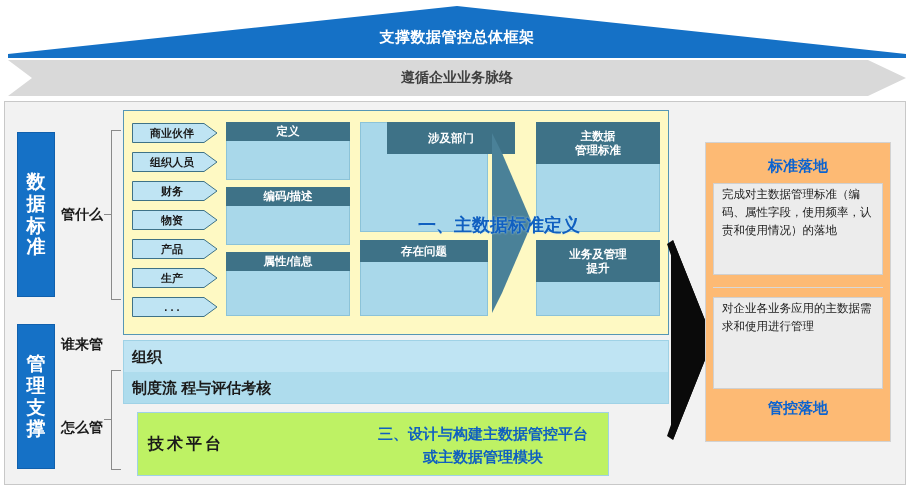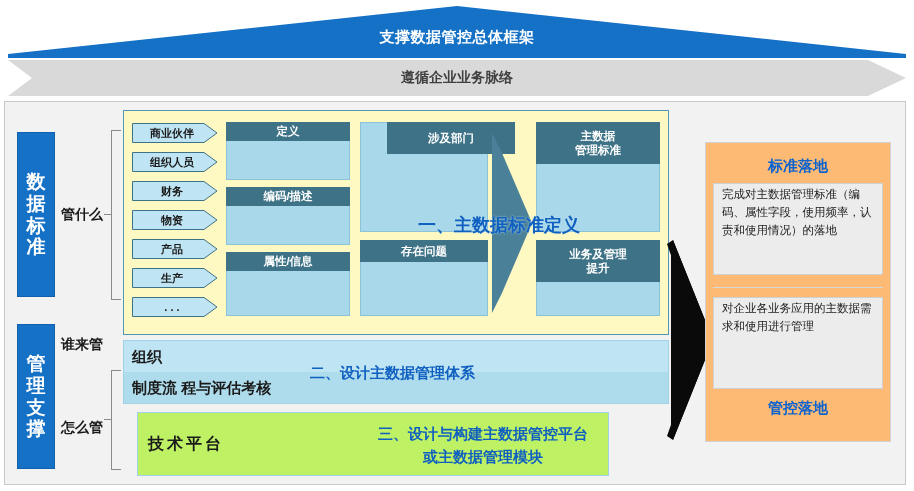--- a/index.html
+++ b/index.html
@@ -410,21 +410,20 @@
       <div id="overlay-one">一、主数据标准定义</div>
     </div>
 
     <div id="panel-two">
       <div class="band" id="band-org">
         <div class="band-label">组织</div>
       </div>
       <div class="band" id="band-proc">
         <div class="band-label">制度流 程与评估考核</div>
       </div>
-      <div id="overlay-two">二、设计主数据管理体系</div>
     </div>
 
     <div id="panel-three">
       <div id="tech-label">技术平台</div>
       <div id="overlay-three">
         <div>三、设计与构建主数据管控平台</div>
         <div>或主数据管理模块</div>
       </div>
     </div>
 

